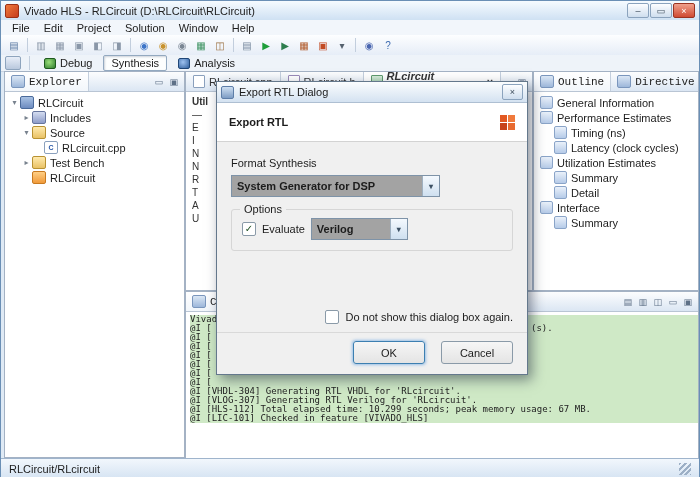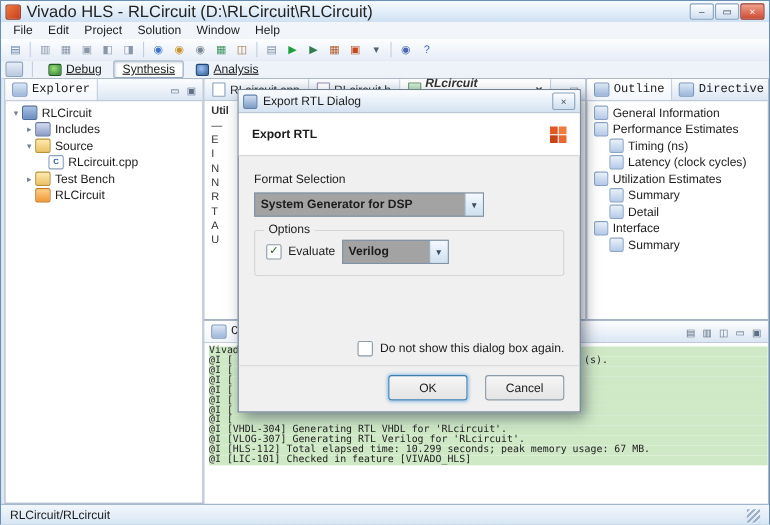--- a/index.html
+++ b/index.html
@@ -5,40 +5,40 @@
   html,body{margin:0;padding:0;}
   body{width:700px;height:477px;position:relative;font-family:"Liberation Sans",sans-serif;
        font-size:11px;color:#1c1c1c;background:#cddceb;overflow:hidden;}
   .win{position:absolute;inset:0;border:1px solid #6a8fb5;background:#dfeaf5;}
 
   
   .titlebar{position:absolute;left:0;top:0;right:0;height:19px;display:flex;align-items:center;
     padding:0 4px;background:linear-gradient(#f6fbff,#cfe1f3);border-bottom:1px solid #b7c9dd;}
   .appicon{width:12px;height:12px;border-radius:2px;margin-right:5px;flex:none;
     background:linear-gradient(135deg,#f07a3c,#c63d1e);border:1px solid #9c2f15;}
-  .title-text{font-size:15px;color:#222;white-space:nowrap;}
+  .title-text{font-size:11px;color:#222;white-space:nowrap;}
   .winbtns{margin-left:auto;display:flex;gap:1px;}
   .wbtn{width:20px;height:13px;border:1px solid #8ba3bd;border-radius:2px;display:flex;
     align-items:center;justify-content:center;font-size:9px;color:#3c4c5c;
     background:linear-gradient(#fdfeff,#cfdeee);}
   .wbtn.close{background:linear-gradient(#f0a08c,#cf4a33);color:#fff;border-color:#9a3322;}
 
   
   .menubar{position:absolute;left:0;top:19px;right:0;height:15px;display:flex;align-items:center;
     background:#f2f6fb;border-bottom:1px solid #d7e0ec;padding-left:4px;}
   .menu-item{padding:0 7px;height:100%;display:flex;align-items:center;cursor:default;}
   .toolbar{position:absolute;left:0;top:34px;right:0;height:20px;display:flex;align-items:center;
     background:linear-gradient(#fdfeff,#e6edf7);border-bottom:1px solid #c9d4e2;padding-left:4px;gap:1px;}
   .tbtn{width:18px;height:16px;display:flex;align-items:center;justify-content:center;
     font-size:10px;border-radius:2px;}
   .tsep{width:1px;height:14px;background:#c2cedd;margin:0 3px;}
   .perspbar{position:absolute;left:0;top:54px;right:0;height:16px;display:flex;align-items:center;
     background:#eef3f9;border-bottom:1px solid #c9d4e2;padding-left:4px;gap:3px;}
   .pbtn{display:flex;align-items:center;gap:4px;padding:0 7px;height:14px;border:1px solid transparent;
-    border-radius:2px;text-decoration:underline;}
+    border-radius:2px;}
   .pbtn.pressed{background:#fdfefe;border:1px solid #93a9c0;box-shadow:inset 1px 1px 2px rgba(60,80,110,.25);}
   .mini-ic{width:10px;height:9px;border-radius:2px;flex:none;}
   .bug{background:radial-gradient(circle at 40% 35%,#9adf7a,#2f7d2f);border:1px solid #1e5a1e;}
   .gauge{background:radial-gradient(circle at 40% 35%,#9ec2f0,#2f5f9d);border:1px solid #1f4677;}
   .persp-ic{width:14px;height:12px;border-radius:2px;background:linear-gradient(#e8eef8,#b9c8dd);
     border:1px solid #8ea4bd;margin-right:2px;}
 
   
   .panel{position:absolute;border:1px solid #a4b2c4;background:#fff;display:flex;flex-direction:column;}
   .phead{height:19px;flex:none;background:linear-gradient(#fcfdfe,#dbe6f3);border-bottom:1px solid #b9c5d4;
@@ -373,21 +373,21 @@
     <div class="dheader">
       <span class="dheading">Export RTL</span>
       <span class="xil-ic">
         <span style="background:#e25822"></span>
         <span style="background:#f07a3c"></span>
         <span style="background:#c8431a"></span>
         <span style="background:#e86a30"></span>
       </span>
     </div>
     <div class="dbody">
-      <div class="dlabel">Format Selection</div>
+      <div class="dlabel">Format Synthesis</div>
       <div class="combo w-format">
         <span class="cval">System Generator for DSP</span>
         <span class="carrow">▾</span>
       </div>
       <div class="groupbox">
         <span class="legend">Options</span>
         <div class="opt-row">
           <span class="checkbox">✓</span>
           <span>Evaluate</span>
           <div class="combo w-lang">

